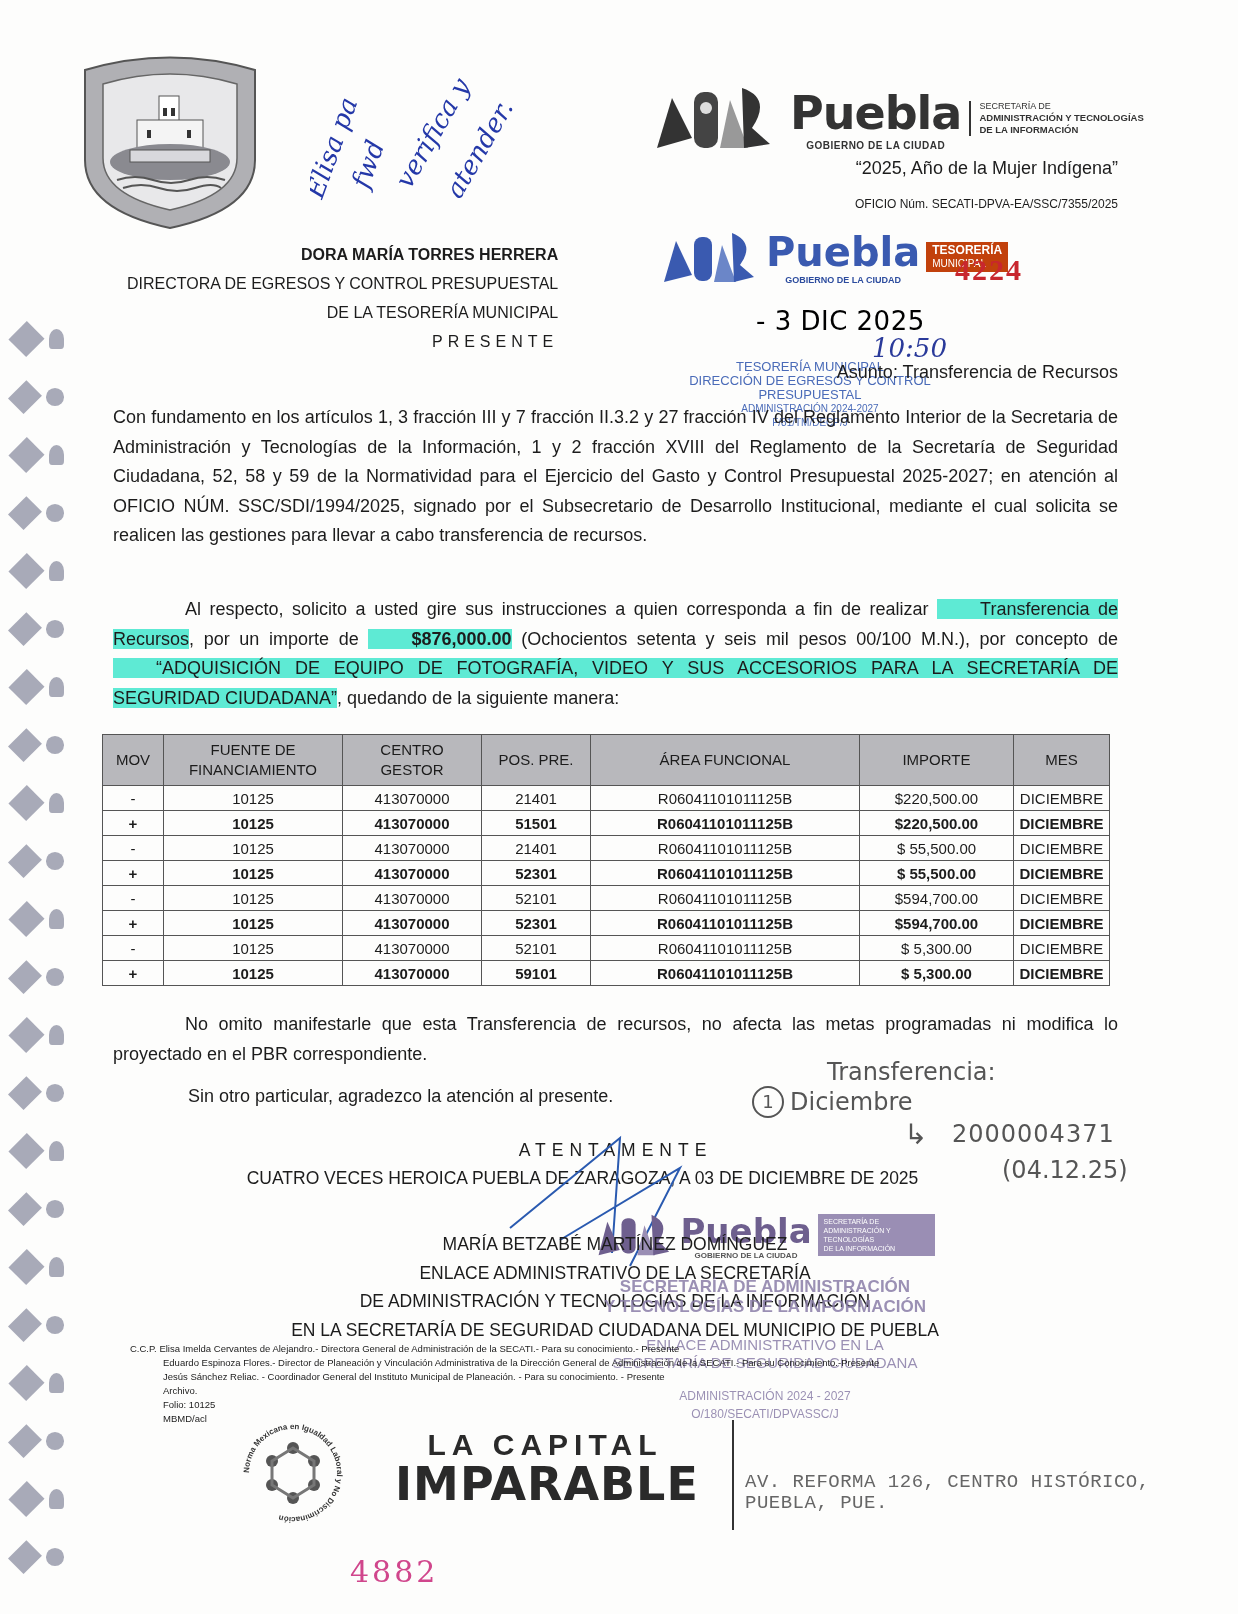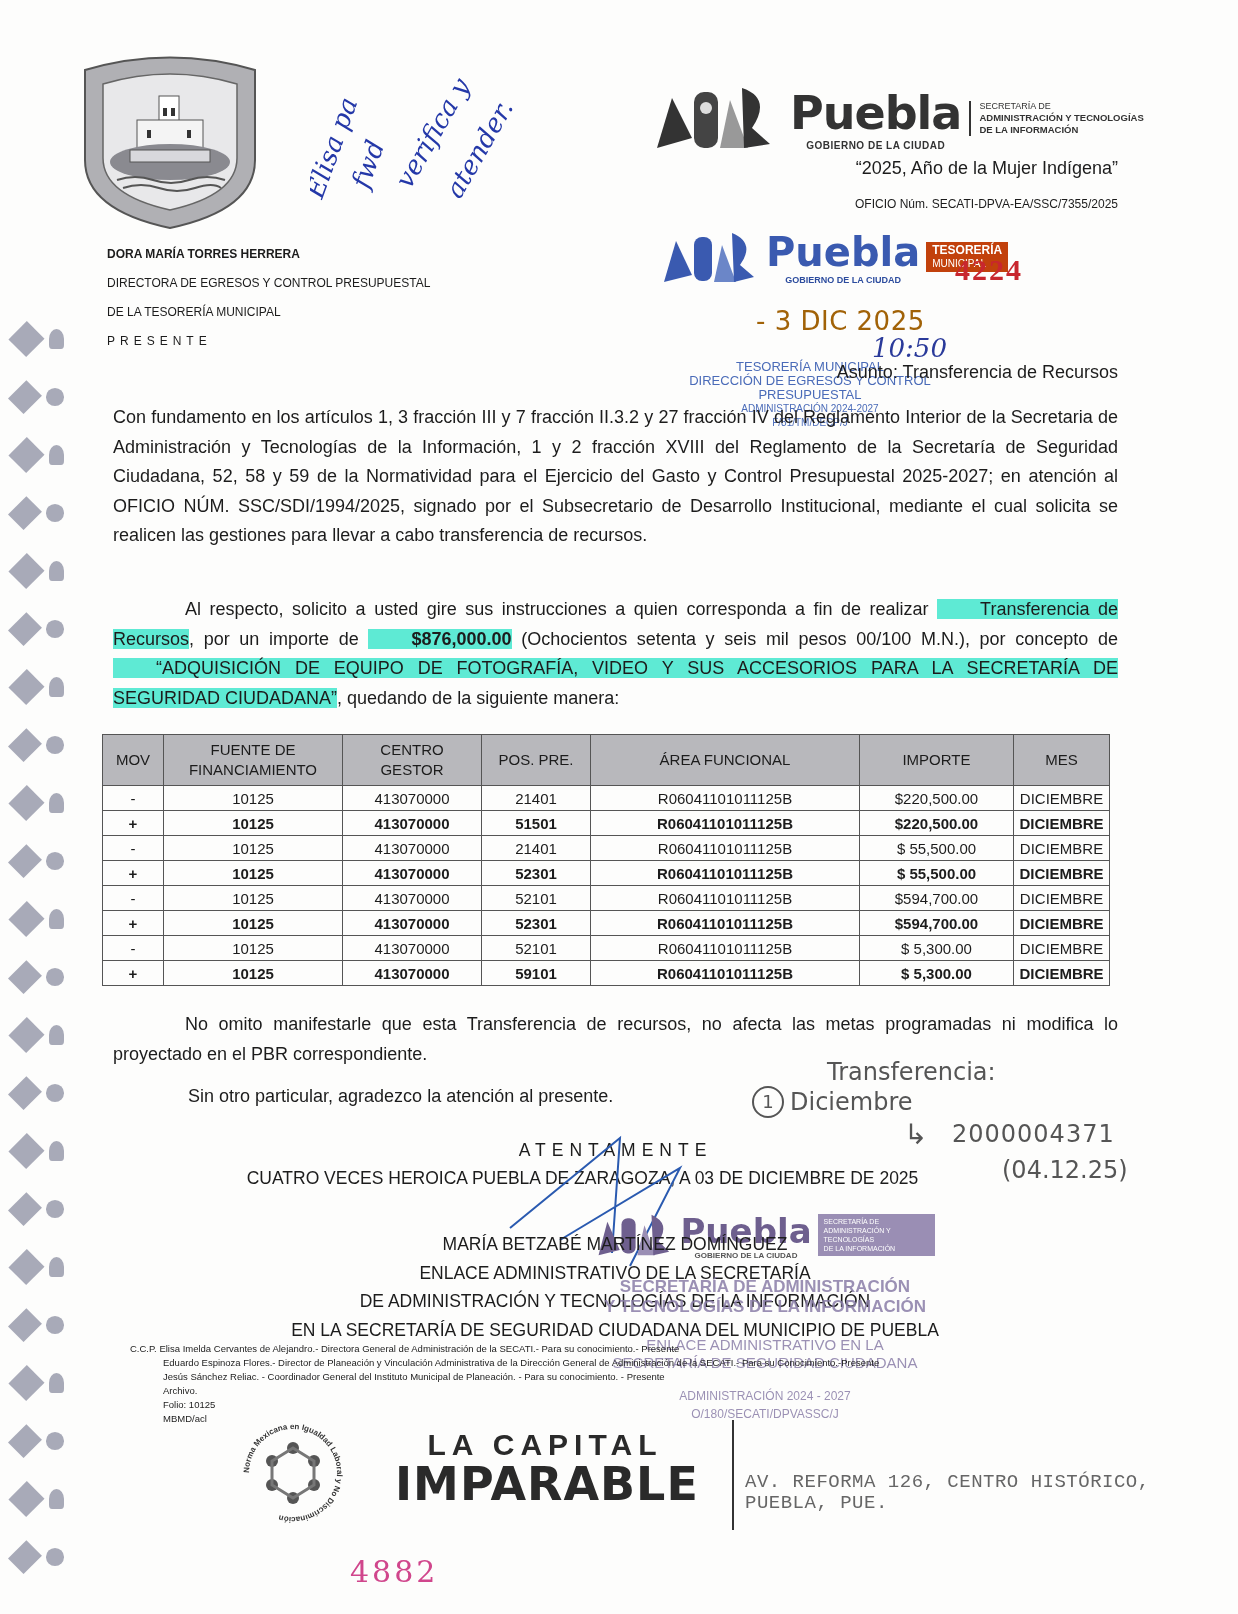--- a/index.html
+++ b/index.html
@@ -30,29 +30,29 @@
   .sec-box b { font-size: 9.5px; }
 
   .motto { right: 120px; top: 158px; font-size: 18px; color: #1c1c1c; text-align: right; }
   .oficio { right: 120px; top: 185px; font-size: 12px; color: #1c1c1c; text-align: right; margin-top: 12px; }
 
   
   .stamp-tes { left: 660px; top: 222px; width: 400px; height: 70px; color: #2c4c9e; }
   .stamp-tes .pw { font-size: 40px; font-weight: 700; color: #3a5ab0; font-family: "DejaVu Sans", sans-serif; }
   .stamp-tes .tesbox { background: #c2410c; color: #fff; font-size: 12px; font-weight: 700; padding: 2px 6px; line-height: 13px; }
   .stamp-num { left: 955px; top: 253px; font-size: 30px; font-weight: 700; color: #c8262e; font-family: "Liberation Serif", serif; letter-spacing: 2px; }
-  .stamp-date { left: 756px; top: 306px; font-size: 26px; color: #a16207; font-family: "DejaVu Sans", sans-serif; letter-spacing: 0.5px; }
+  .stamp-date { left: 756px; top: 306px; font-size: 26px; color: #000000; font-family: "DejaVu Sans", sans-serif; letter-spacing: 0.5px; }
   .stamp-time { left: 872px; top: 333px; font-size: 26px; color: #2a3a9a; font-family: "DejaVu Serif", serif; font-style: italic; }
   .stamp-dir { left: 680px; top: 360px; width: 260px; text-align: center; color: #4a6bb8; font-size: 13px; line-height: 14px; }
   .stamp-dir .small { font-size: 10px; }
 
   .asunto { right: 120px; top: 362px; font-size: 18px; }
 
   
-  .recipient { left: 107px; top: 240px; font-size: 12px; line-height: 29px; }
+  .recipient { left: 127px; top: 240px; font-size: 16px; line-height: 29px; text-align: right; }
   .recipient .name { font-weight: 700; }
   .recipient .presente { letter-spacing: 5px; }
 
   .body-text { left: 113px; width: 1005px; font-size: 18px; line-height: 29.5px; text-align: justify; }
   .p1 { top: 403px; }
   .p2 { top: 595px; text-indent: 72px; }
   .hl { background: #5eead4; padding-left: 43px; }
   .b { font-weight: 700; }
 
   

